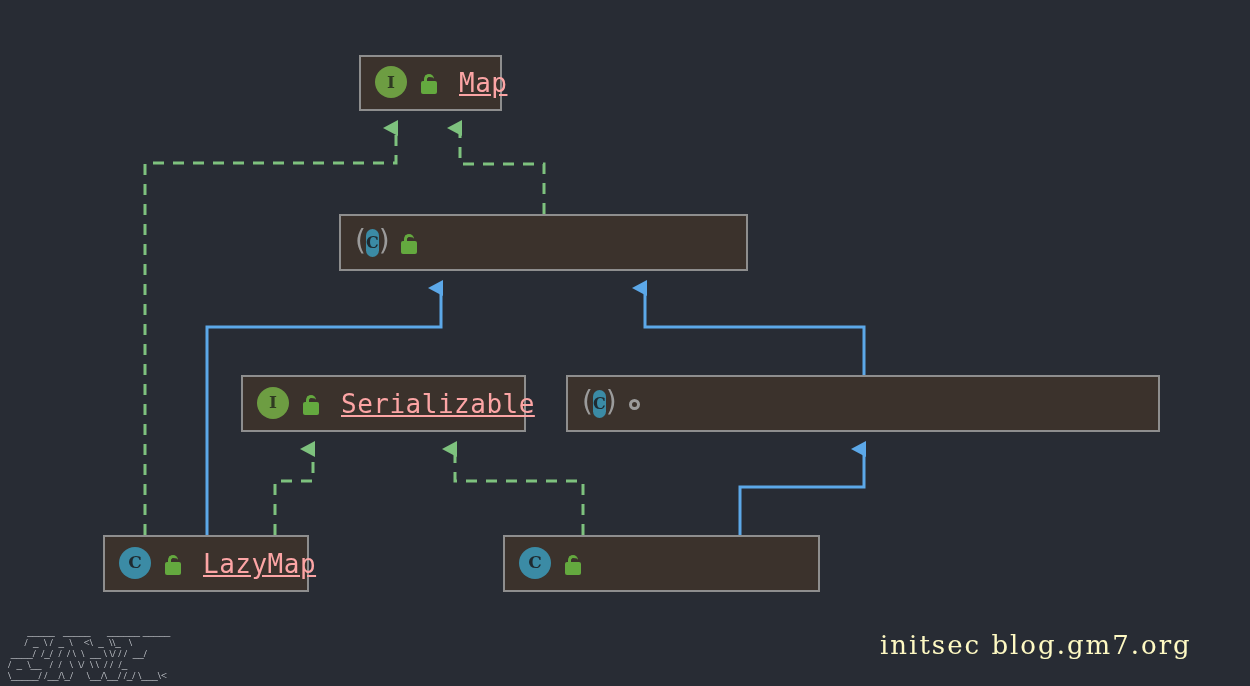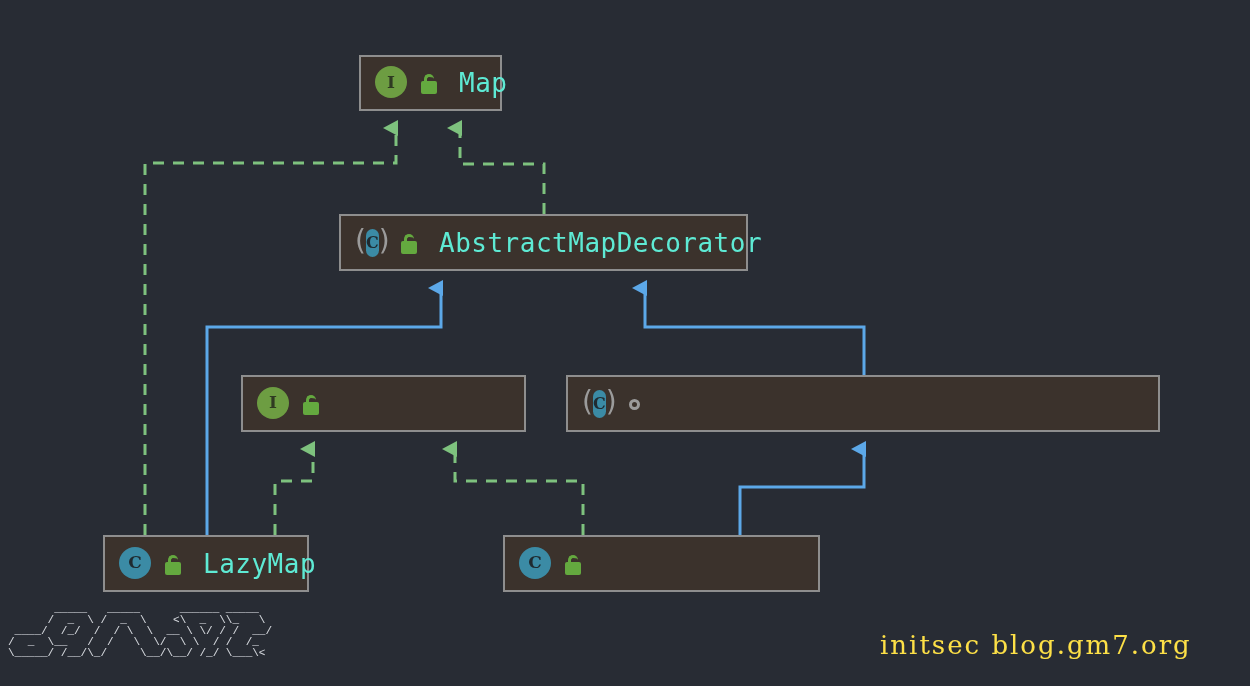--- a/index.html
+++ b/index.html
@@ -27,25 +27,26 @@
     position: absolute;
     box-sizing: border-box;
     background: #3b322c;
     border: 2px solid #8e8e8e;
     display: flex;
     align-items: center;
     padding: 0 14px;
     white-space: nowrap;
   }
   .node-label {
-    color: #5eead4;
+    color: #fca5a5;
     font-family: "DejaVu Sans Mono", monospace;
     font-size: 26px;
     letter-spacing: 0.5px;
     margin-left: 18px;
+    text-decoration: underline;
   }
   .icon-stereotype {
     position: relative;
     width: 34px;
     height: 34px;
     flex: 0 0 auto;
   }
   
   .ic-interface {
     width: 32px;
@@ -138,34 +139,35 @@
     left: 3px;
     top: 7px;
     width: 11px;
     height: 11px;
     border-radius: 50%;
     border: 3px solid #9b9b9b;
     box-sizing: border-box;
   }
   .watermark-right {
     position: absolute;
-    color: #fde047;
+    color: #fef9c3;
     font-family: "DejaVu Serif", serif;
     font-size: 26px;
     letter-spacing: 2px;
     white-space: nowrap;
   }
   .watermark-left {
     position: absolute;
     color: #e8ebf0;
-    font-family: Liberation Mono, monospace;
+    font-family: Liberation Serif, serif;
     font-size: 11px;
     line-height: 11px;
     white-space: pre;
     opacity: 0.92;
+    margin-top: 22px;
   }
 </style>
 </head>
 <body>
 
 <div id="stage">
 
   <svg id="edges" viewBox="0 0 1250 686" width="1250" height="686">
     <defs>
       <marker id="arrow-green" markerWidth="16" markerHeight="16" refX="8" refY="14" orient="auto" markerUnits="userSpaceOnUse">
@@ -205,31 +207,31 @@
   <div class="node" style="left:339px; top:214px; width:409px; height:57px;">
     <span class="icon-stereotype ic-abstract">
       <span class="paren">(</span>
       <span class="body">C</span>
       <span class="paren">)</span>
     </span>
     <span class="vis">
       <span class="lock-shackle"></span>
         <span class="lock-body"></span>
     </span>
-    <span class="node-label">AbstractMapDecorator</span>
   </div>
 
   <div class="node" style="left:241px; top:375px; width:285px; height:57px;">
     <span class="icon-stereotype">
       <span class="ic-interface">I</span>
     </span>
     <span class="vis">
       <span class="lock-shackle"></span>
         <span class="lock-body"></span>
     </span>
+    <span class="node-label">Serializable</span>
   </div>
 
   <div class="node" style="left:566px; top:375px; width:594px; height:57px;">
     <span class="icon-stereotype ic-abstract">
       <span class="paren">(</span>
       <span class="body">C</span>
       <span class="paren">)</span>
     </span>
     <span class="vis">
       <span class="pkg-circle"></span>

